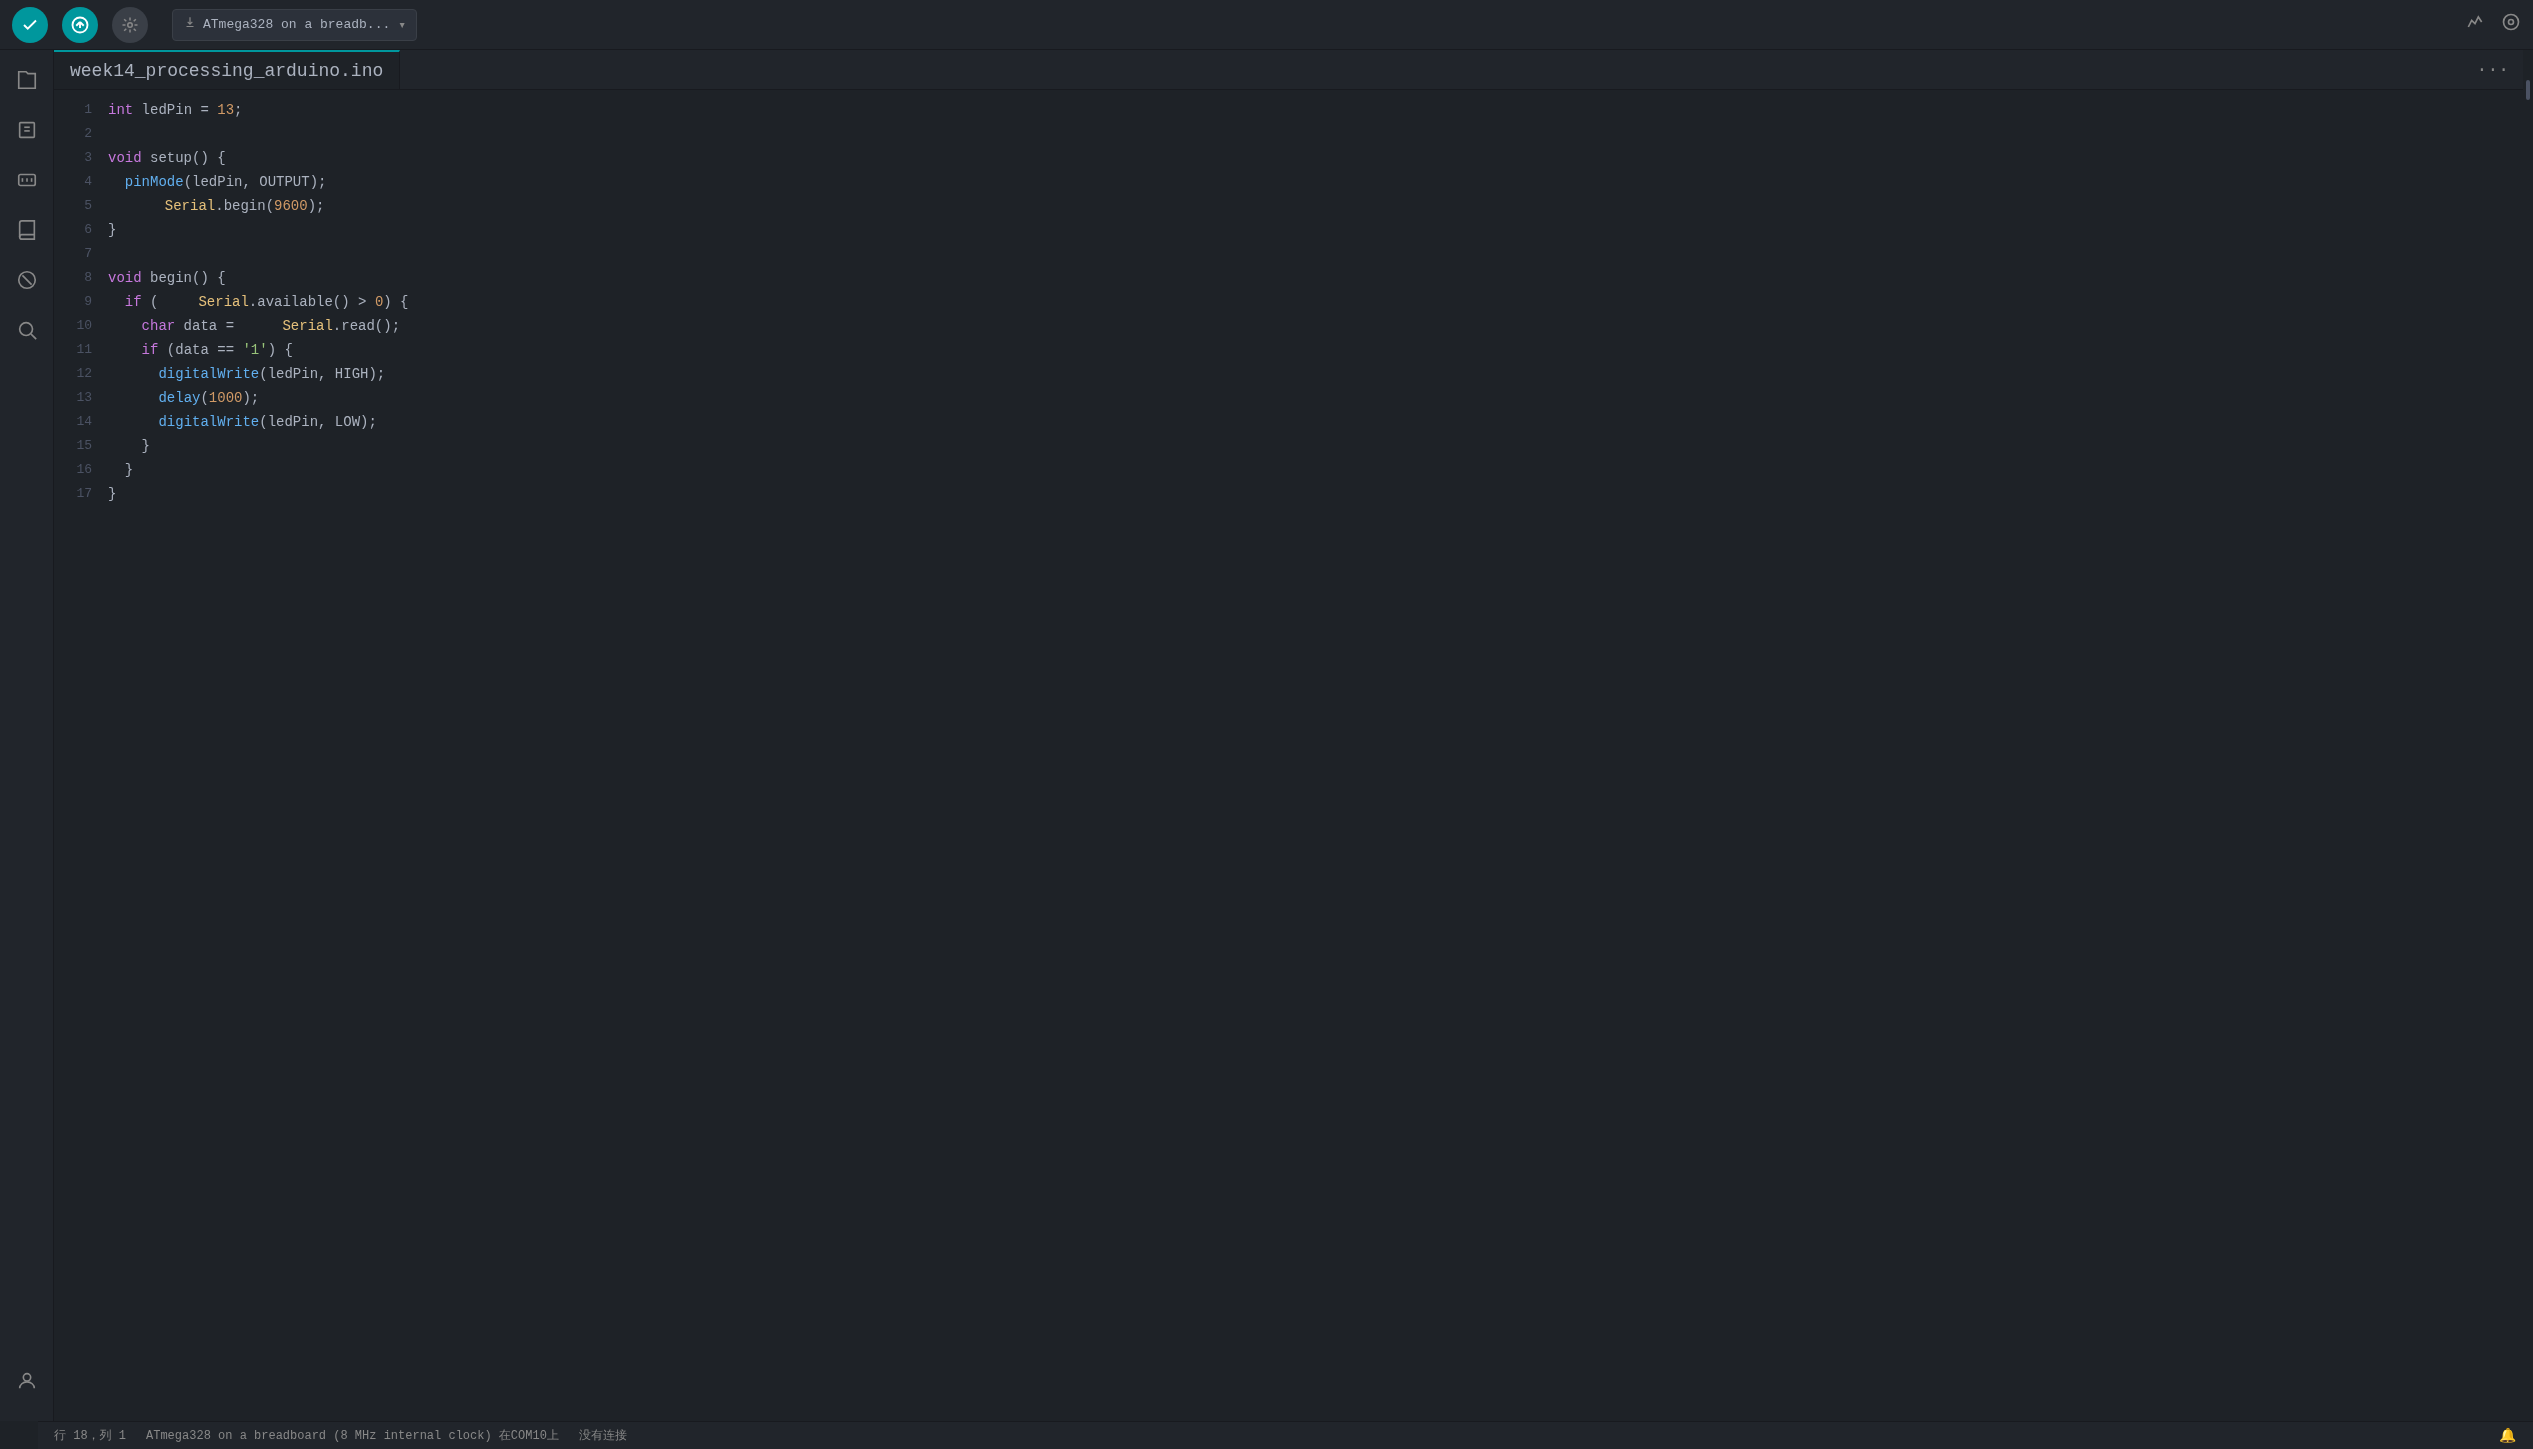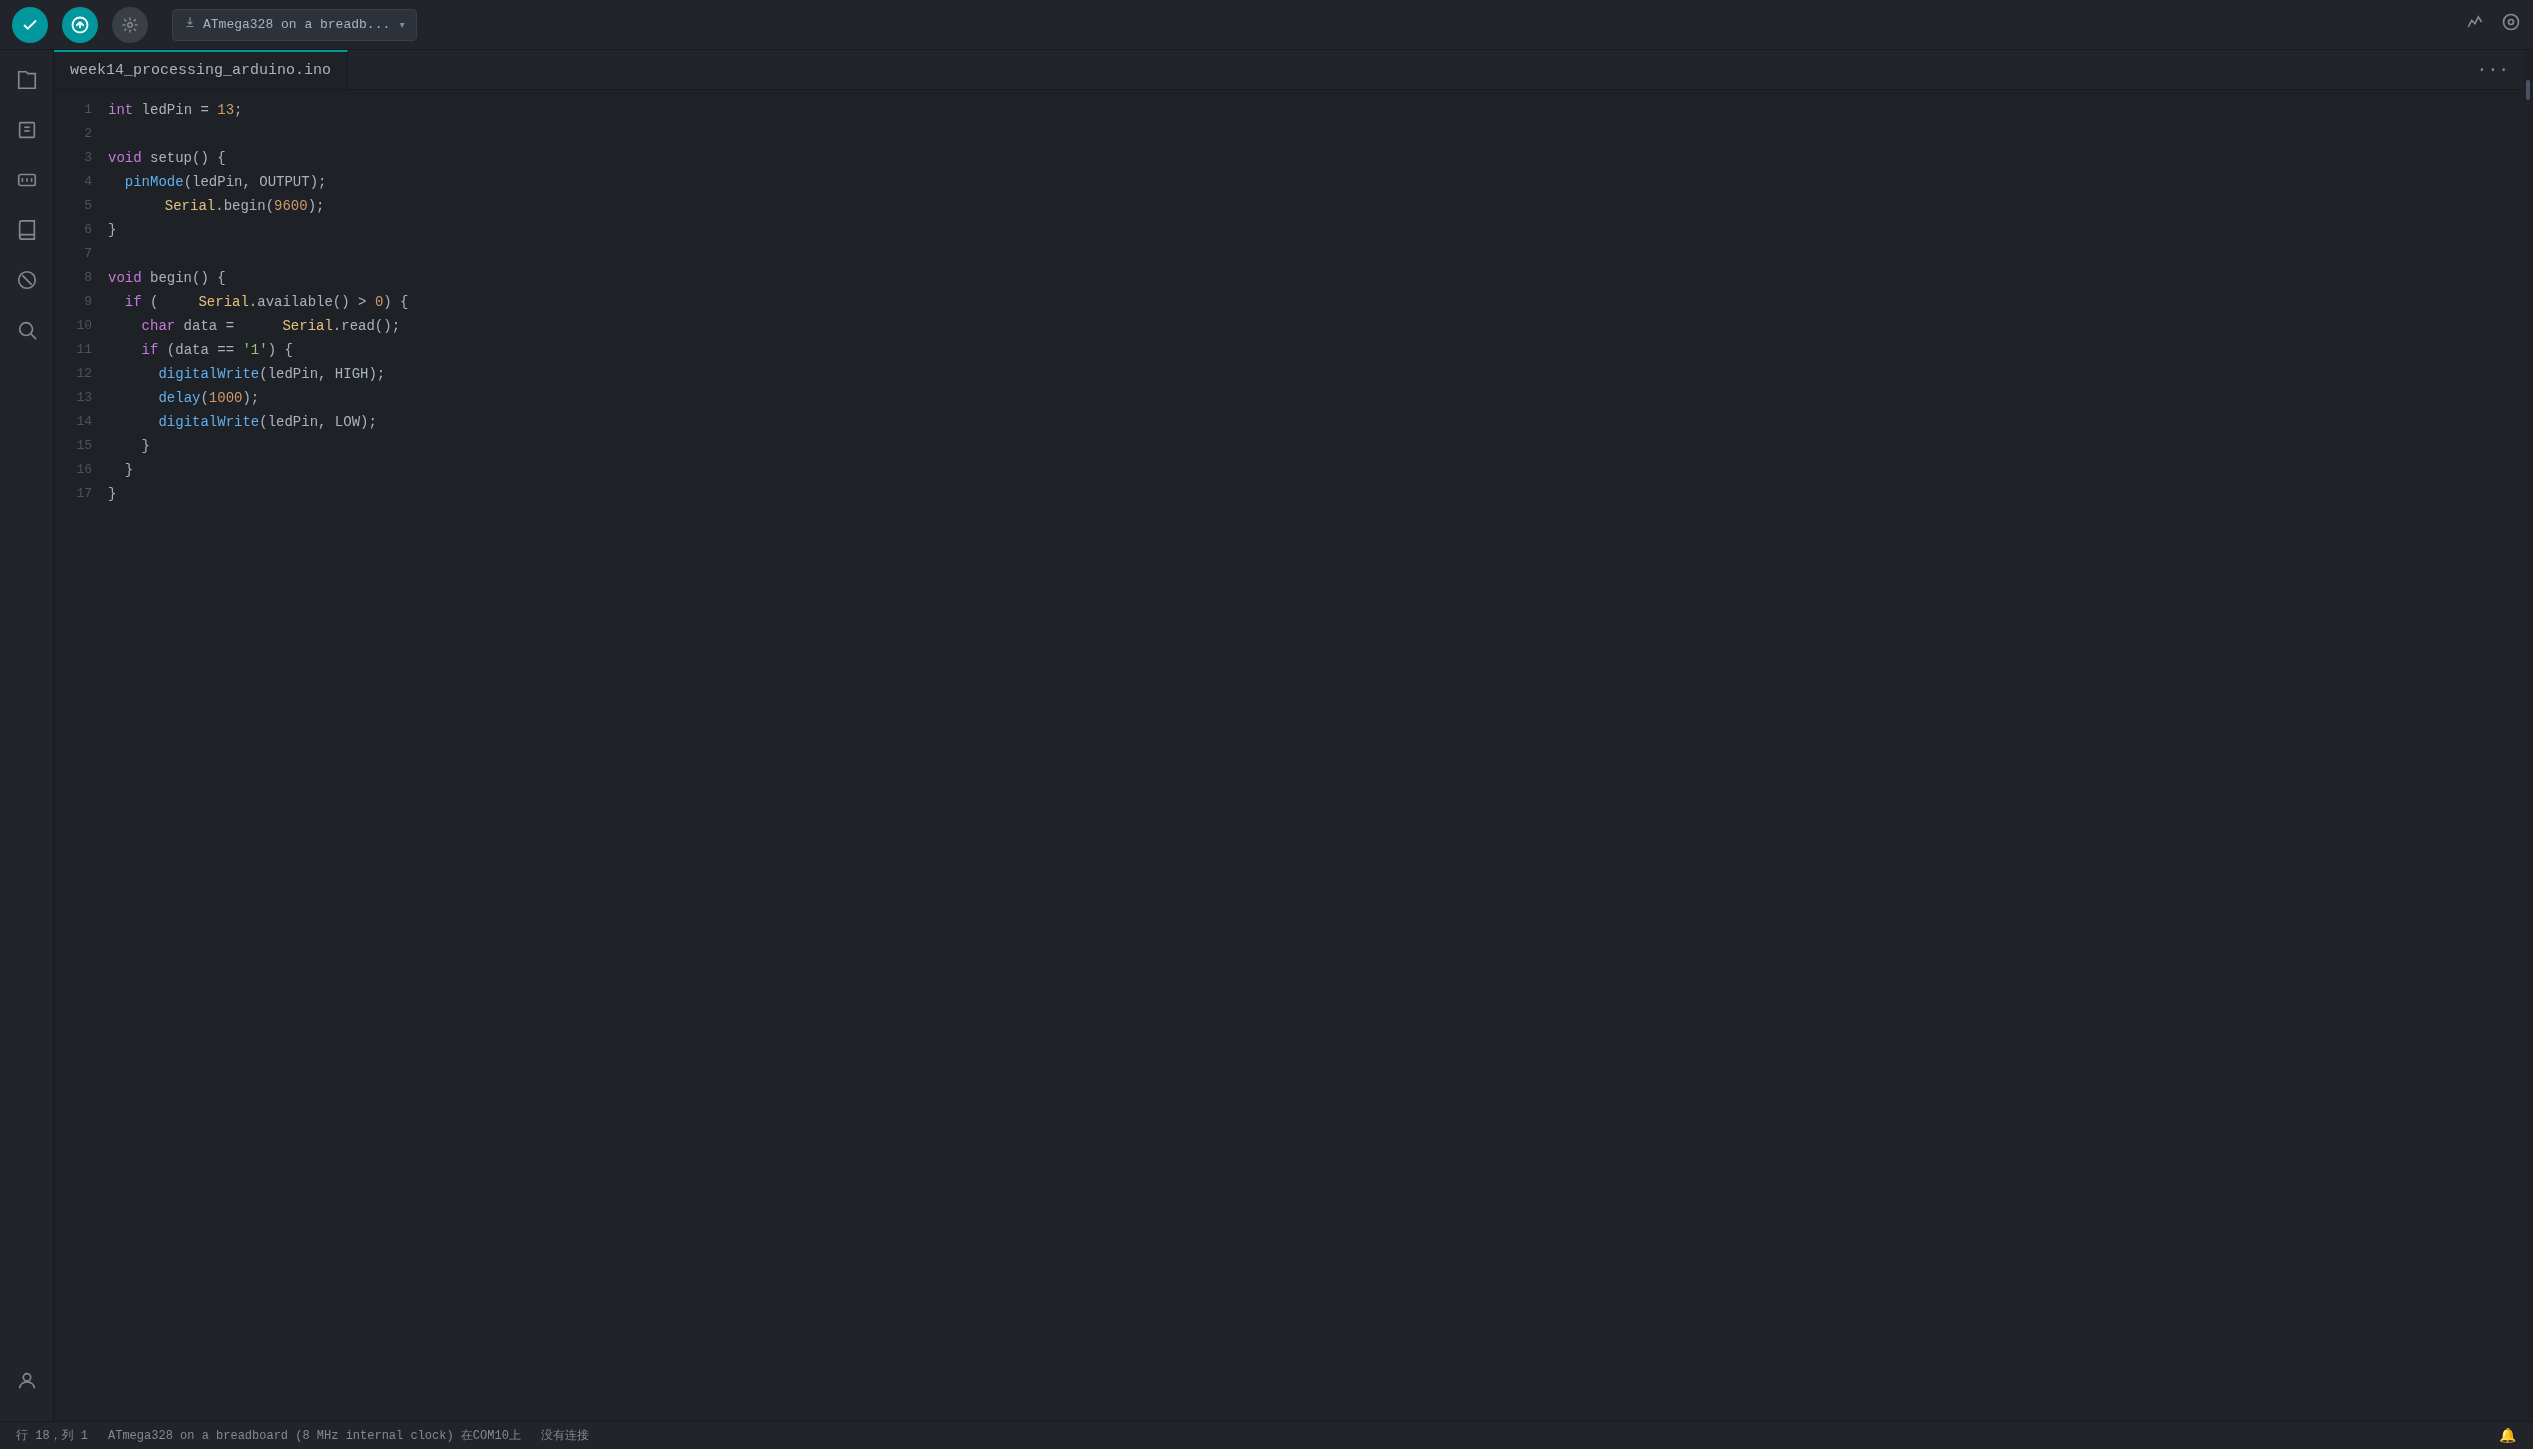--- a/index.html
+++ b/index.html
@@ -114,21 +114,21 @@
       align-items: center;
       border-bottom: 1px solid #181a1f;
       height: 40px;
       flex-shrink: 0;
     }
     .tab {
       display: flex;
       align-items: center;
       padding: 0 16px;
       height: 100%;
-      font-size: 15px;
+      font-size: 18px;
       color: #abb2bf;
       border-right: 1px solid #181a1f;
       cursor: pointer;
       white-space: nowrap;
     }
     .tab.active {
       background: #1e2227;
       border-top: 2px solid #00979d;
     }
     .tab-more {
@@ -191,20 +191,21 @@
       background: #21252b;
       border-top: 1px solid #181a1f;
       height: 28px;
       display: flex;
       align-items: center;
       padding: 0 16px;
       font-size: 12px;
       color: #888;
       flex-shrink: 0;
       gap: 20px;
+      margin-left: 38px;
     }
     .status-bar-right {
       margin-left: auto;
       display: flex;
       align-items: center;
       gap: 16px;
     }
     .status-bell {
       font-size: 14px;
       color: #888;

